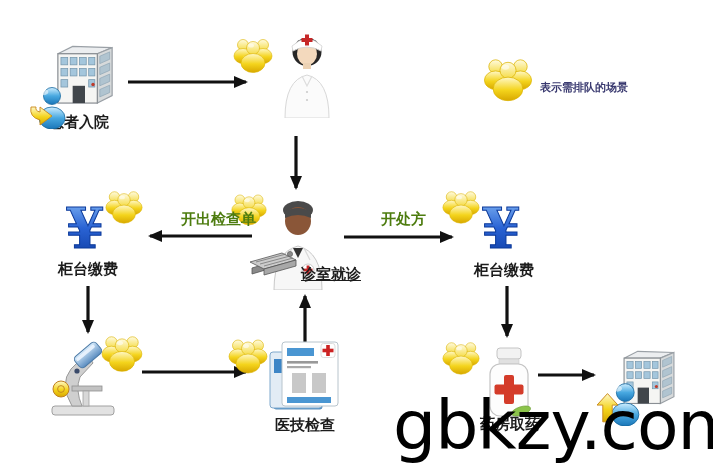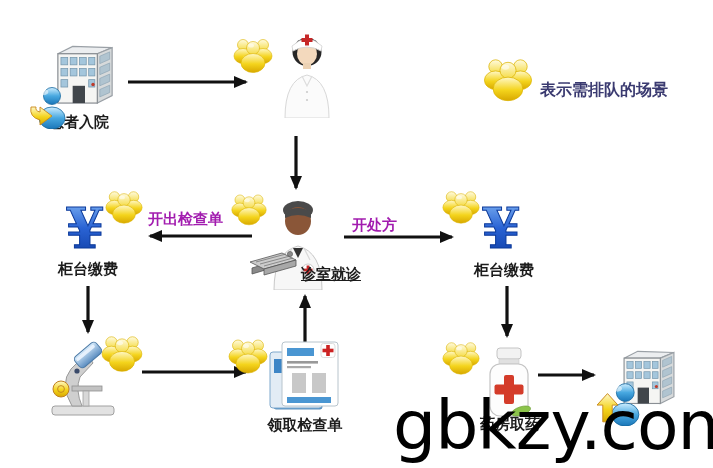--- a/index.html
+++ b/index.html
@@ -8,25 +8,25 @@
     font-family:"DejaVu Sans","Liberation Sans",sans-serif;overflow:hidden;
   }
   .abs{position:absolute;}
   svg.icon{display:block;}
   .edges{position:absolute;left:0;top:0;width:713px;height:468px;pointer-events:none;}
   .node-label{
     position:absolute;text-align:center;font-size:15px;font-weight:bold;
     color:#1c1c1c;line-height:1.1;white-space:nowrap;
   }
   .edge-label{
-    position:absolute;text-align:left;font-size:15px;font-weight:bold;
-    color:#a21caf;line-height:1.1;white-space:nowrap;
+    position:absolute;text-align:right;font-size:15px;font-weight:bold;
+    color:#4d7c0f;line-height:1.1;white-space:nowrap;
   }
   .legend-text{
-    position:absolute;font-size:16px;font-weight:bold;color:#3a3a70;white-space:nowrap;
+    position:absolute;font-size:11px;font-weight:bold;color:#3a3a70;white-space:nowrap;
   }
   .watermark{
     position:absolute;left:349px;top:392px;font-size:68px;color:#000;
     font-family:"DejaVu Sans",sans-serif;letter-spacing:-1px;line-height:1;z-index:30;margin-left:44px;
   }
   
   .p-adm-bld{left:48px;top:34px;width:74px;height:74px;}
   .p-adm-per{left:27px;top:85px;width:42px;height:44px;z-index:2;}
   .p-adm-lbl{left:24px;top:114px;width:110px;}
   .p-reg-crowd{left:232px;top:36px;width:42px;height:38px;}
@@ -49,21 +49,21 @@
   .p-rep-crowd{left:227px;top:336px;width:42px;height:39px;}
   .p-rep-doc{left:268px;top:338px;width:74px;height:80px;}
   .p-rep-lbl{left:264px;top:417px;width:82px;}
   .p-pharm-crowd{left:441px;top:339px;width:40px;height:37px;}
   .p-pharm-bottle{left:483px;top:347px;width:52px;height:74px;}
   .p-pharm-lbl{left:468px;top:416px;width:84px;}
   .p-dis-bld{left:612px;top:340px;width:74px;height:68px;}
   .p-dis-per{left:597px;top:380px;width:44px;height:46px;z-index:2;}
   .p-dis-lbl{left:608px;top:420px;width:84px;}
   .p-el-exam{left:148px;top:211px;width:108px;}
-  .p-el-rx{left:352px;top:211px;width:74px;margin-top:6px;}
+  .p-el-rx{left:352px;top:211px;width:74px;}
 </style>
 </head>
 <body>
 
 <div class="canvas">
 
   <svg width="0" height="0" style="position:absolute" aria-hidden="true">
     <defs>
       <linearGradient id="gBlue" x1="0" y1="0" x2="0" y2="1">
         <stop offset="0" stop-color="#cfeeff"></stop>
@@ -285,21 +285,21 @@
   <svg class="icon abs p-exam-crowd">
       <use href="#sym-crowd"></use>
     </svg>
 
   <svg class="icon abs p-rep-crowd">
       <use href="#sym-crowd"></use>
     </svg>
   <svg class="icon abs p-rep-doc">
       <use href="#sym-report"></use>
     </svg>
-  <div class="node-label p-rep-lbl">领取检查单</div>
+  <div class="node-label p-rep-lbl">医技检查</div>
 
   <svg class="icon abs p-pharm-crowd">
       <use href="#sym-crowd"></use>
     </svg>
   <svg class="icon abs p-pharm-bottle">
       <use href="#sym-bottle"></use>
     </svg>
   <div class="node-label p-pharm-lbl">药房取药</div>
 
   <svg class="icon abs p-dis-bld">

